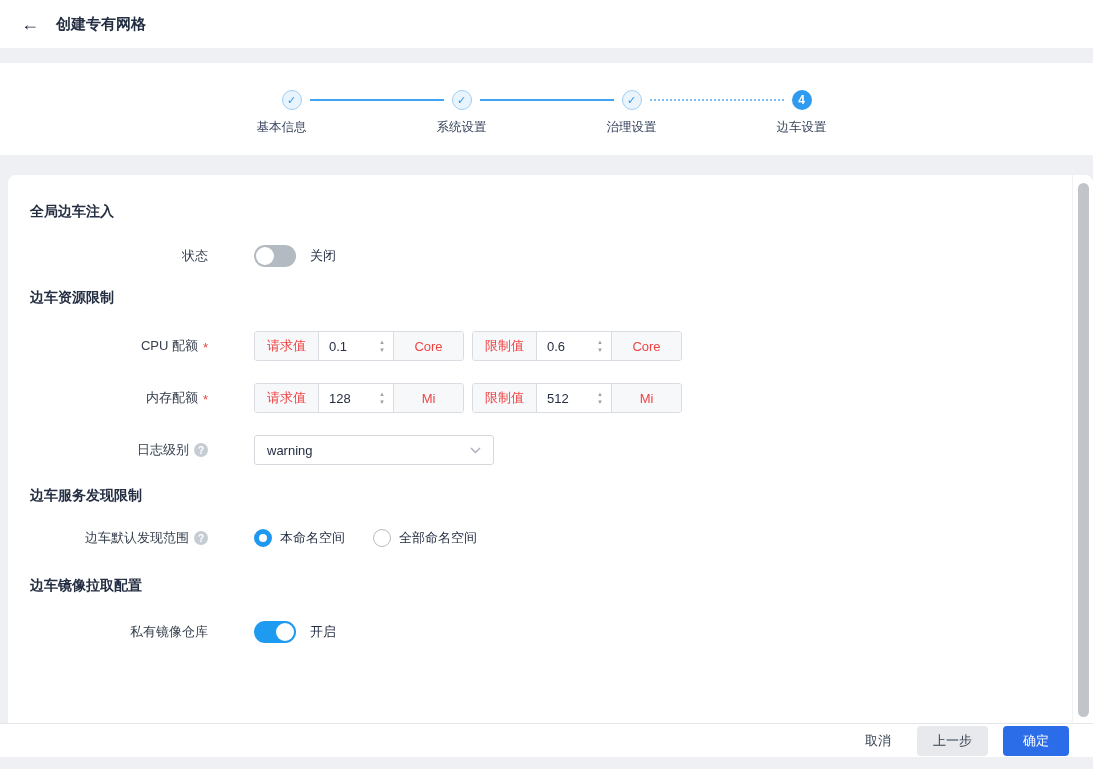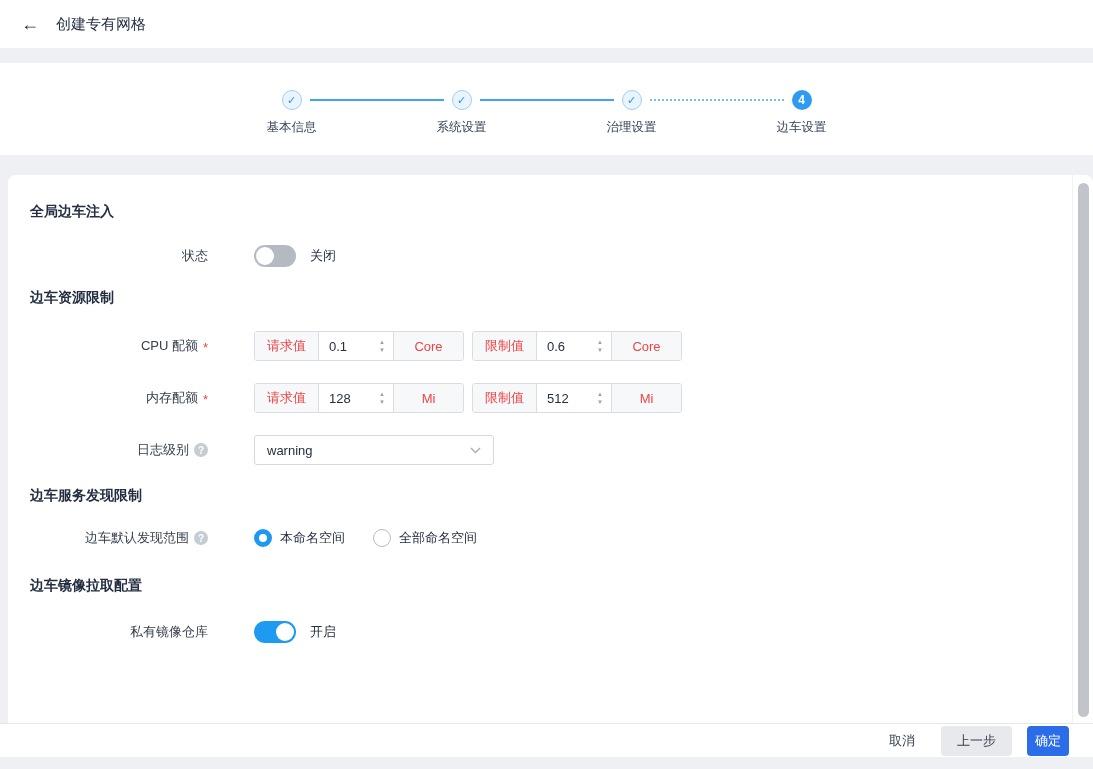--- a/index.html
+++ b/index.html
@@ -11,21 +11,21 @@
   }
   
   .app-header {
     height:48px; background:#fff; display:flex; align-items:center;
     padding-left:16px; position:relative; z-index:2;
   }
   .back-btn {
     width:28px; height:28px; display:flex; align-items:center; justify-content:center;
     cursor:pointer; color:#242e42; font-size:18px; font-weight:bold;
   }
-  .app-title { margin-left:12px; font-size:15px; font-weight:400; color:#242e42; }
+  .app-title { margin-left:12px; font-size:15px; font-weight:700; color:#242e42; }
 
   
   .stepper-section { margin-top:15px; height:92px; background:#fff; padding-top:27px; }
   .stepper-wrap { position:relative; width:530px; margin:0 auto; }
   .stepper-track { display:flex; align-items:center; height:20px; }
   .step-circle {
     width:20px; height:20px; border-radius:50%; flex:0 0 auto;
     display:flex; align-items:center; justify-content:center;
   }
   .step-circle.done { background:#e9f4fd; border:1px solid #9ed0f5; }
@@ -117,21 +117,21 @@
 
   
   .footer {
     height:34px; background:#fff; border-top:1px solid #e4e7ea;
     display:flex; align-items:center; justify-content:flex-end; padding-right:24px;
   }
   .btn { height:30px; border:none; border-radius:4px; font-size:13px; cursor:pointer;
          font-family:inherit; display:flex; align-items:center; justify-content:center; }
   .btn-text { background:transparent; color:#36404e; padding:0 10px; margin-right:16px; }
   .btn-secondary { background:#e7e9ec; color:#36404e; padding:0 16px; margin-right:15px; }
-  .btn-primary { background:#2b6ce8; color:#fff; padding:0 8px; }
+  .btn-primary { background:#2b6ce8; color:#fff; padding:0 20px; }
 </style>
 </head>
 <body>
 
 <div class="app-header">
   <div class="back-btn">←</div>
   <div class="app-title">创建专有网格</div>
 </div>
 
 <div class="stepper-section">
@@ -147,21 +147,21 @@
       <div class="connector solid"></div>
       <div class="step-circle done">
         <span class="check">✓</span>
       </div>
       <div class="connector dotted"></div>
       <div class="step-circle active">
         <span>4</span>
       </div>
     </div>
     <div class="stepper-labels">
-      <span style="left:10px">基本信息</span>
+      <span style="left:0">基本信息</span>
       <span style="left:180px">系统设置</span>
       <span style="left:350px">治理设置</span>
       <span style="left:520px">边车设置</span>
     </div>
   </div>
 </div>
 
 <div class="card">
 
   <div class="section-title">全局边车注入</div>

